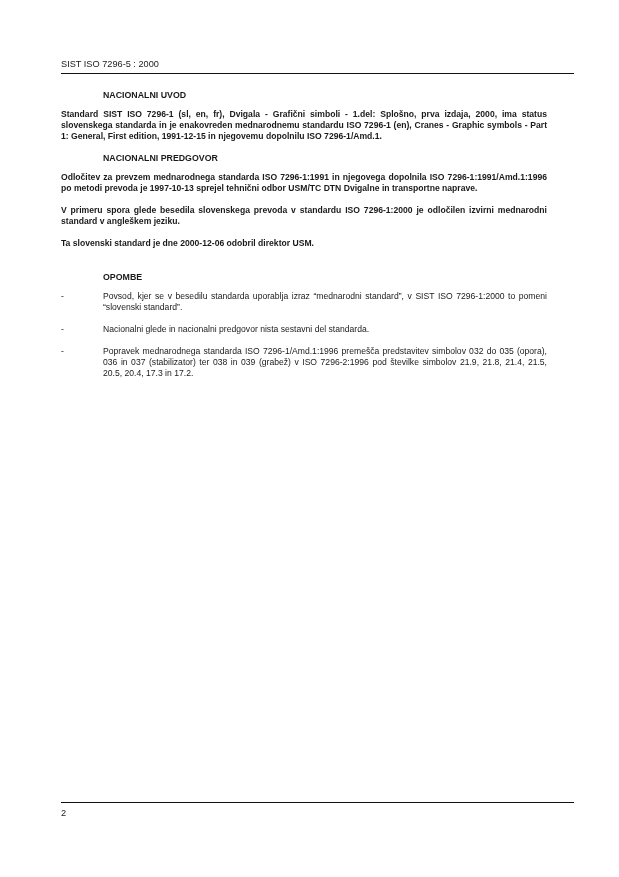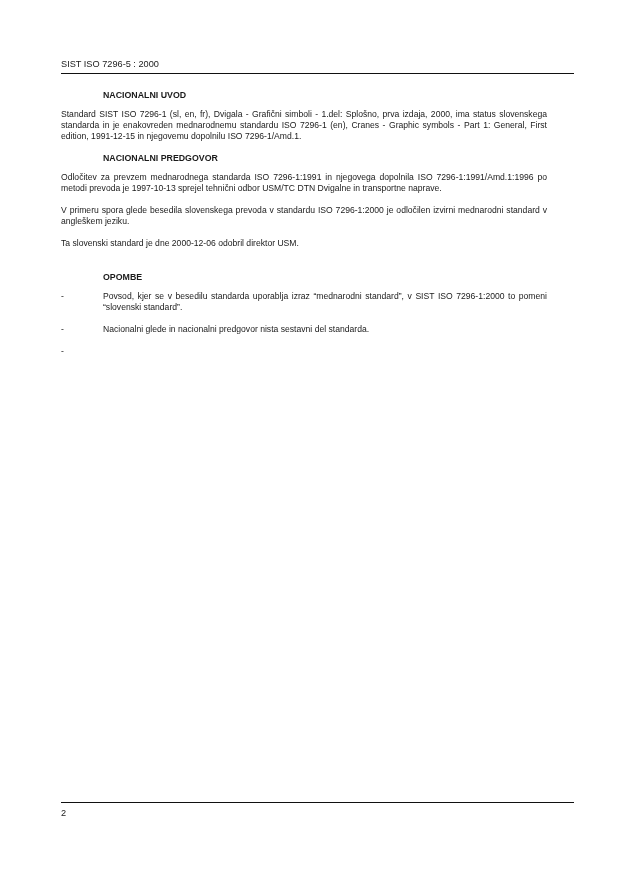--- a/index.html
+++ b/index.html
@@ -3,21 +3,21 @@
 <meta charset="utf-8">
 <style>
   html, body { margin: 0; padding: 0; background: #ffffff; }
   body { width: 619px; height: 877px; position: relative; overflow: hidden;
          font-family: "Liberation Sans", sans-serif; color: #1a1a1a; }
   .page { position: absolute; left: 0; top: 0; width: 619px; height: 877px; background: #fff; }
   .header-text { position: absolute; left: 61px; top: 59px; font-size: 9.2px; }
   .rule-top { position: absolute; left: 61px; top: 73px; width: 513px; height: 1px; background: #111; }
   .content { position: absolute; left: 61px; top: 90px; width: 486px; font-size: 8.6px; line-height: 11px; }
   h2 { font-size: 8.8px; font-weight: bold; margin: 0 0 8px 0; line-height: 11px; padding-left: 42px; }
-  p { margin: 0 0 11px 0; text-align: justify; }
+  p { margin: 0 0 11px 0; text-align: justify; font-weight: bold; }
   .sec2 { margin-top: 2px; }
   .sec3 { margin-top: 23px; }
   ul.notes { list-style: none; margin: 0; padding: 0; }
   ul.notes li { position: relative; padding-left: 42px; margin: 0 0 11px 0; text-align: justify; }
   ul.notes li .dash { position: absolute; left: 0; top: 0; }
   .rule-bottom { position: absolute; left: 61px; top: 802px; width: 513px; height: 1px; background: #111; }
   .page-num { position: absolute; left: 61px; top: 808px; font-size: 9.2px; }
 </style>
 </head>
 <body>
@@ -45,20 +45,21 @@
         <li>
           <span class="dash">-</span>
           <span>Povsod, kjer se v besedilu standarda uporablja izraz “mednarodni standard”, v SIST ISO 7296-1:2000 to pomeni “slovenski standard”.</span>
         </li>
         <li>
           <span class="dash">-</span>
           <span>Nacionalni glede in nacionalni predgovor nista sestavni del standarda.</span>
         </li>
         <li>
           <span class="dash">-</span>
+          <span>Popravek mednarodnega standarda ISO 7296-1/Amd.1:1996 premešča predstavitev simbolov 032 do 035 (opora), 036 in 037 (stabilizator) ter 038 in 039 (grabež) v ISO 7296-2:1996 pod številke simbolov 21.9, 21.8, 21.4, 21.5, 20.5, 20.4, 17.3 in 17.2.</span>
         </li>
       </ul>
     </section>
   </div>
 
   <div class="rule-bottom"></div>
   <div class="page-num">2</div>
 </div>
 
 </body></html>

